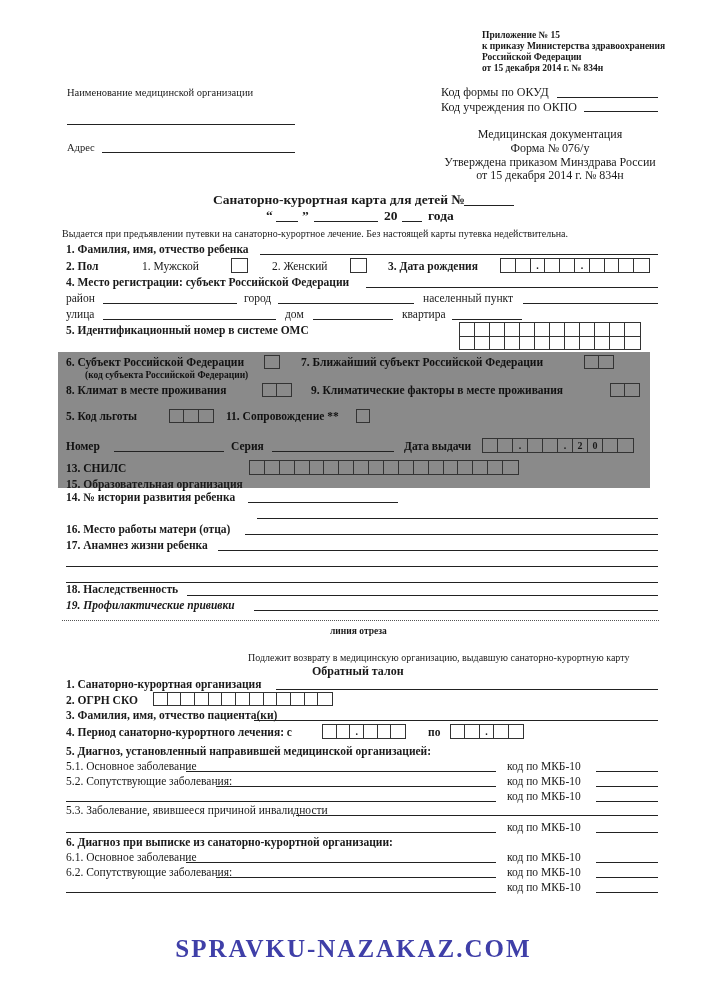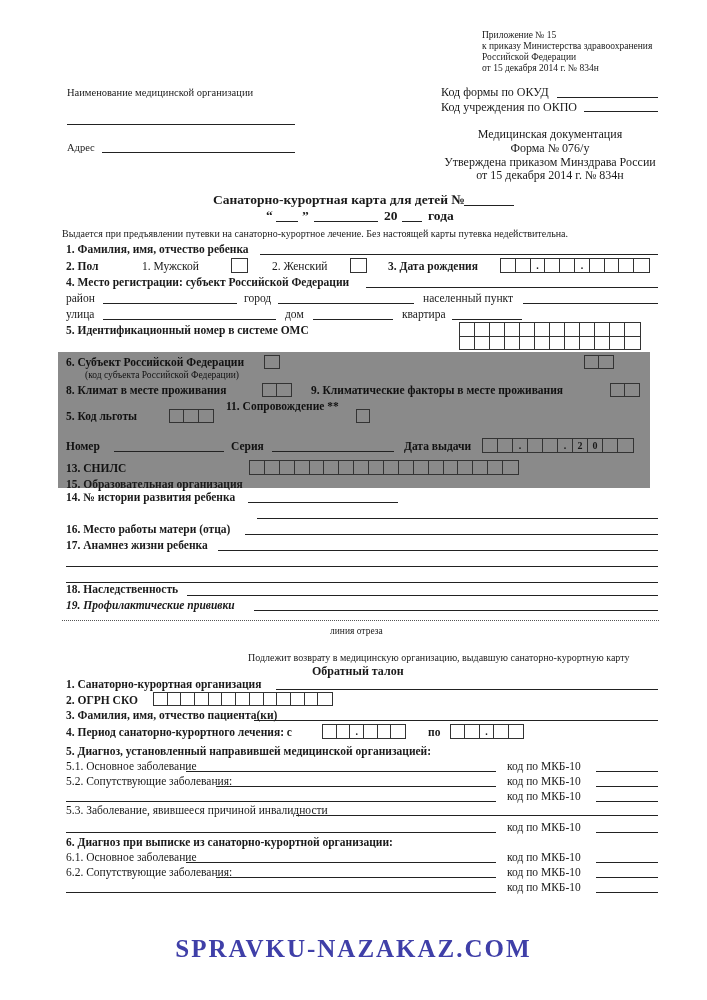--- a/index.html
+++ b/index.html
@@ -1,19 +1,19 @@
 <!DOCTYPE html>
 <html><head>
 <meta charset="utf-8">
 <style>
   html, body { margin:0; padding:0; background:#ffffff; }
   body { width:707px; height:1000px; position:relative; overflow:hidden;
          font-family:"Liberation Serif", "DejaVu Serif", serif; color:#1a1a1a; }
   .abs { position:absolute; white-space:nowrap; }
-  .t9 { font-size:9.5px; }
+  .t9 { font-size:9.5px;font-weight:bold; }
   .t10 { font-size:10.5px; }
   .t11 { font-size:11.5px; }
   .t12 { font-size:12px; }
   .b { font-weight:bold; }
   .line { position:absolute; border-bottom:1px solid #222; height:0; }
   .cells { position:absolute; display:flex; border:1px solid #333; box-sizing:border-box; }
   .cells .c { border-right:1px solid #333; box-sizing:border-box; height:100%; display:flex; align-items:center; justify-content:center; font-size:10px; font-weight:bold; }
   .cells .c:last-child { border-right:none; }
   .box { position:absolute; border:1px solid #333; box-sizing:border-box; }
   .gray { position:absolute; left:58px; top:352px; width:592px; height:136px; background:#8a8a8a; }
@@ -124,41 +124,42 @@
   <div class="c" style="width:15.2px"></div>
     <div class="c" style="width:15.2px"></div>
     <div class="c" style="width:15.2px"></div>
     <div class="c" style="width:15.2px"></div>
 </div>
 
 <div class="gray">
   <div class="abs t11 b" style="left:8px;top:4px;">6. Субъект Российской Федерации</div>
   <div class="box" style="left:206px;top:3px;width:16px;height:14px;"></div>
   <div class="abs t9" style="left:27px;top:18px;">(код субъекта Российской Федерации)</div>
+  <div class="abs t11 b" style="left:243px;top:4px;">7. Ближайший субъект Российской Федерации</div>
   <div class="cells" style="left:526px;top:3px;width:30px;height:14px;">
     <div class="c" style="width:15px"></div>
       <div class="c" style="width:15px"></div>
   </div>
   <div class="abs t11 b" style="left:8px;top:32px;">8. Климат в месте проживания</div>
   <div class="cells" style="left:204px;top:31px;width:30px;height:14px;">
     <div class="c" style="width:15px"></div>
       <div class="c" style="width:15px"></div>
   </div>
   <div class="abs t11 b" style="left:253px;top:32px;">9. Климатические факторы в месте проживания</div>
   <div class="cells" style="left:552px;top:31px;width:30px;height:14px;">
     <div class="c" style="width:15px"></div>
       <div class="c" style="width:15px"></div>
   </div>
   <div class="abs t11 b" style="left:8px;top:58px;">5. Код льготы</div>
   <div class="cells" style="left:111px;top:57px;width:45px;height:14px;">
     <div class="c" style="width:15px"></div>
       <div class="c" style="width:15px"></div>
       <div class="c" style="width:15px"></div>
   </div>
-  <div class="abs t11 b" style="left:168px;top:48px;">11. Сопровождение **</div>
+  <div class="abs t11 b" style="left:168px;top:58px;">11. Сопровождение **</div>
   <div class="box" style="left:298px;top:57px;width:14px;height:14px;"></div>
   <div class="abs t11 b" style="left:8px;top:88px;">Номер</div>
   <div class="line" style="left:56px;top:99px;width:110px;"></div>
   <div class="abs t11 b" style="left:173px;top:88px;">Серия</div>
   <div class="line" style="left:214px;top:99px;width:122px;"></div>
   <div class="abs t11 b" style="left:346px;top:88px;">Дата выдачи</div>
   <div class="cells" style="left:424px;top:86px;width:152px;height:15px;">
     <div class="c" style="width:15.2px"></div>
     <div class="c" style="width:15.2px"></div>
     <div class="c" style="width:15.2px">.</div>

